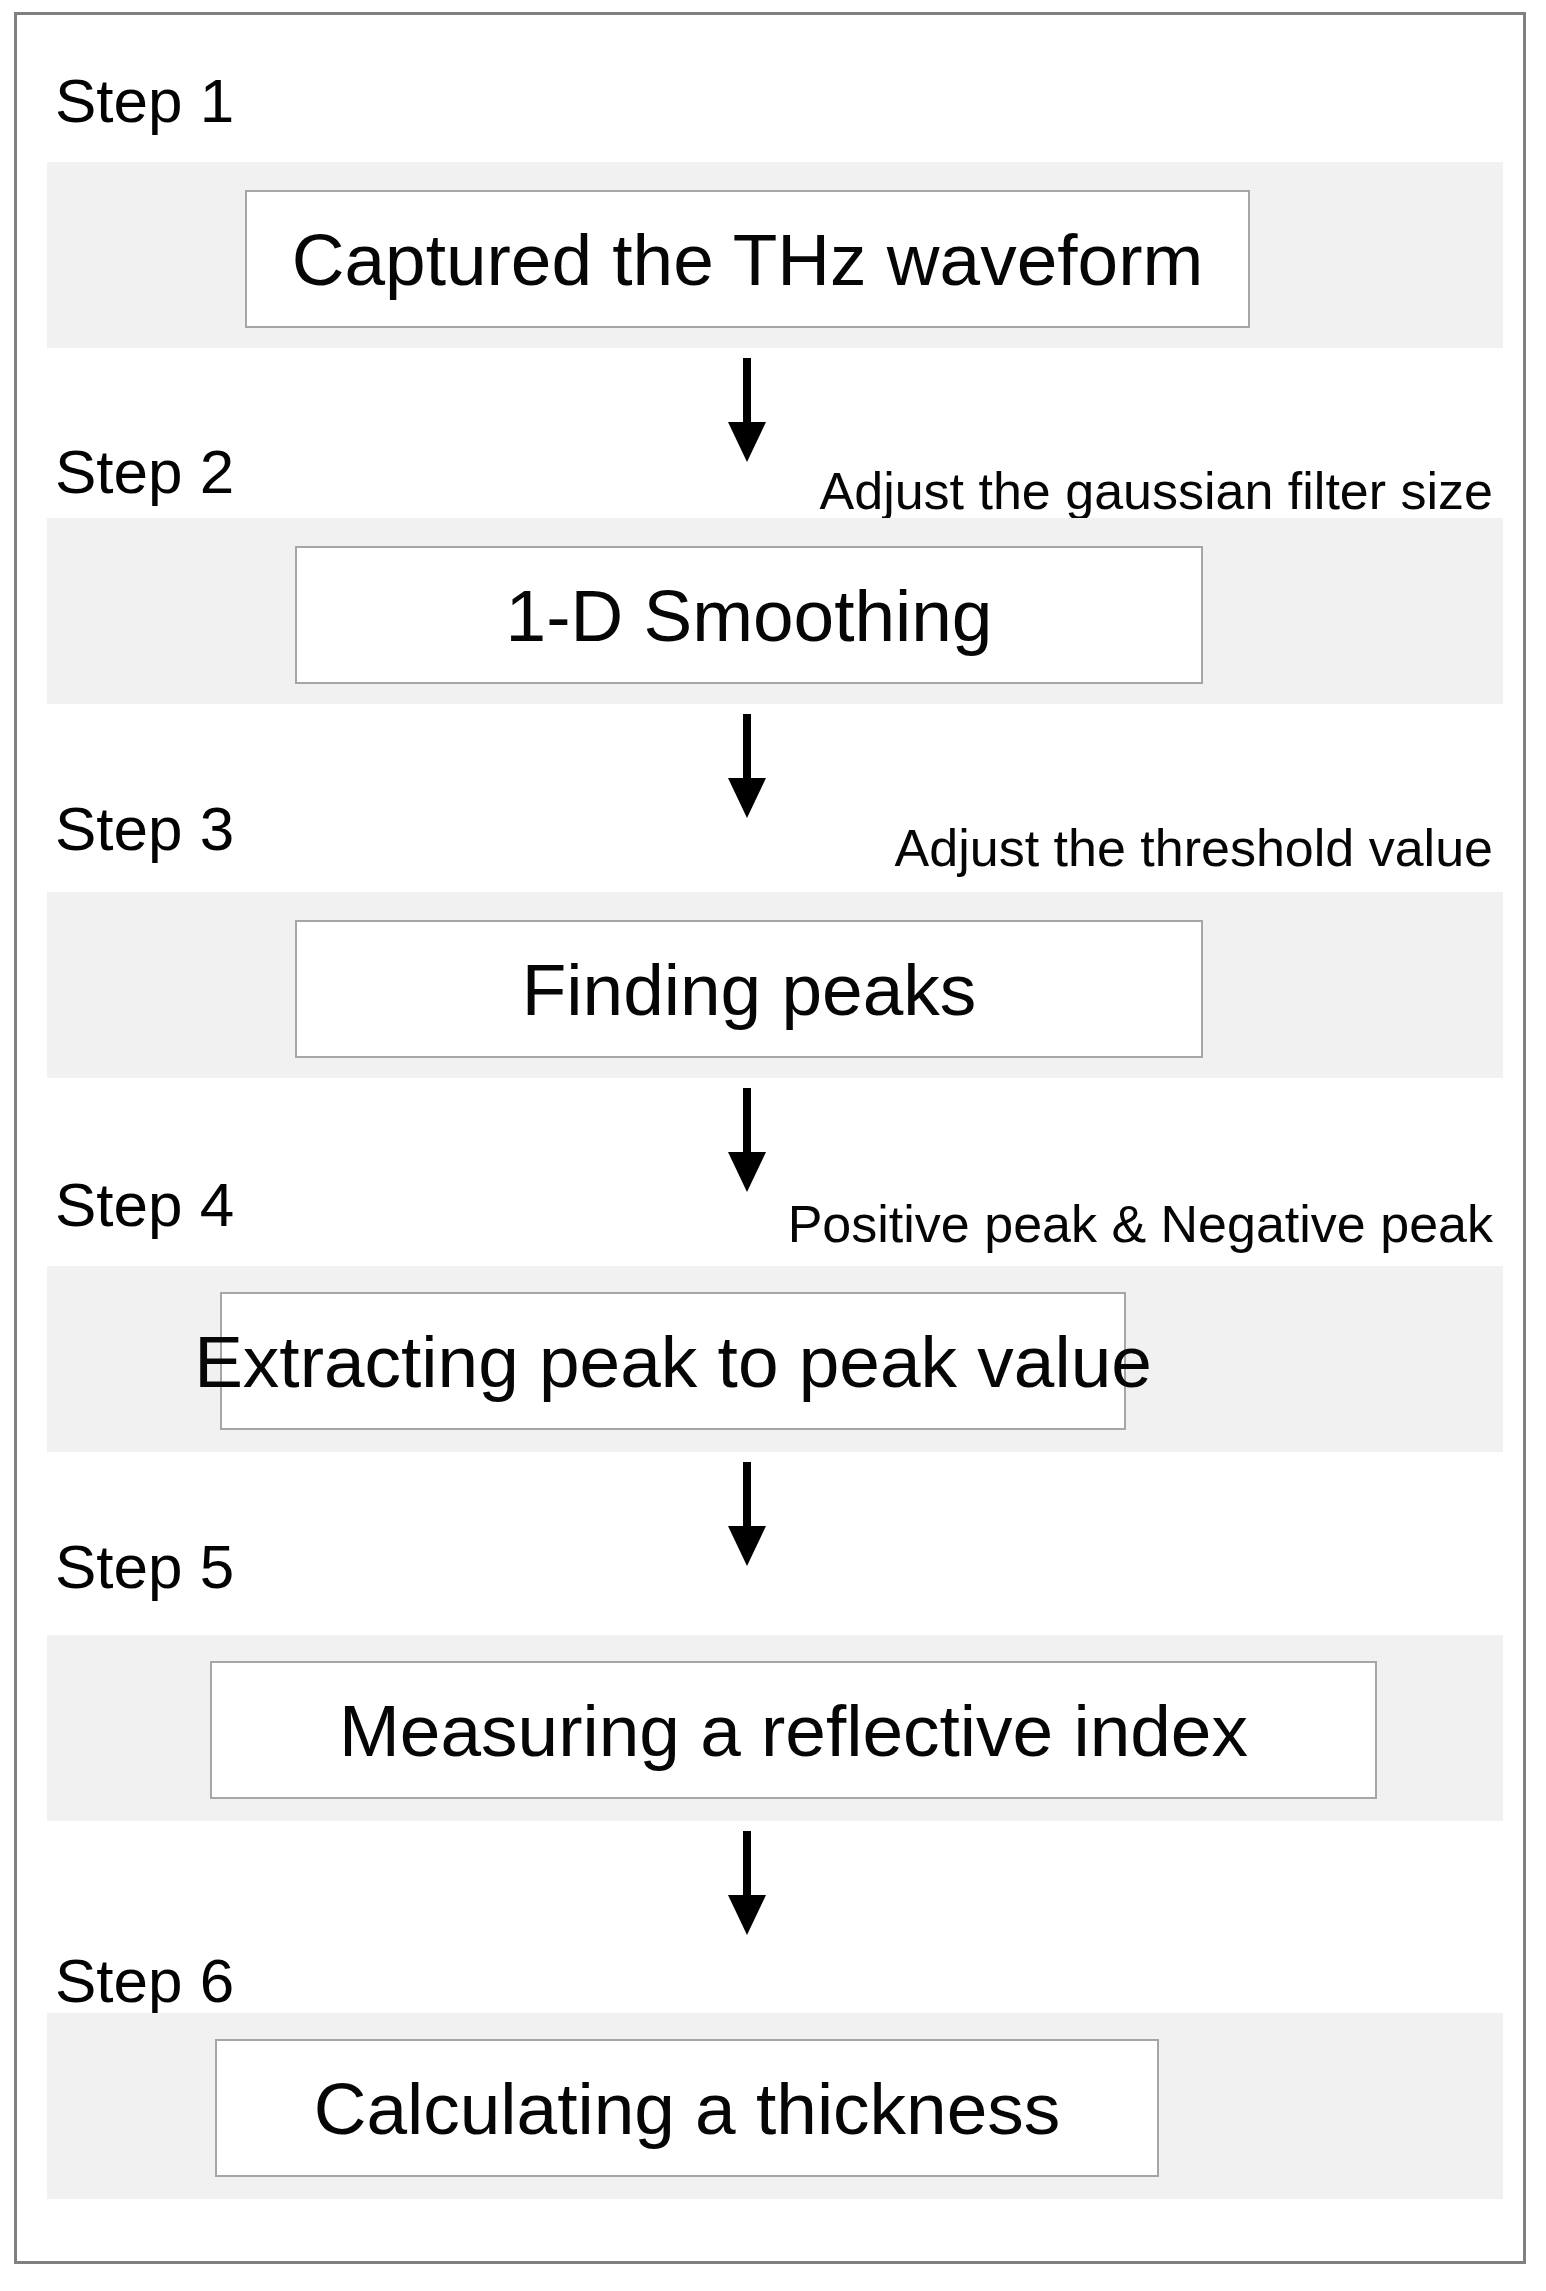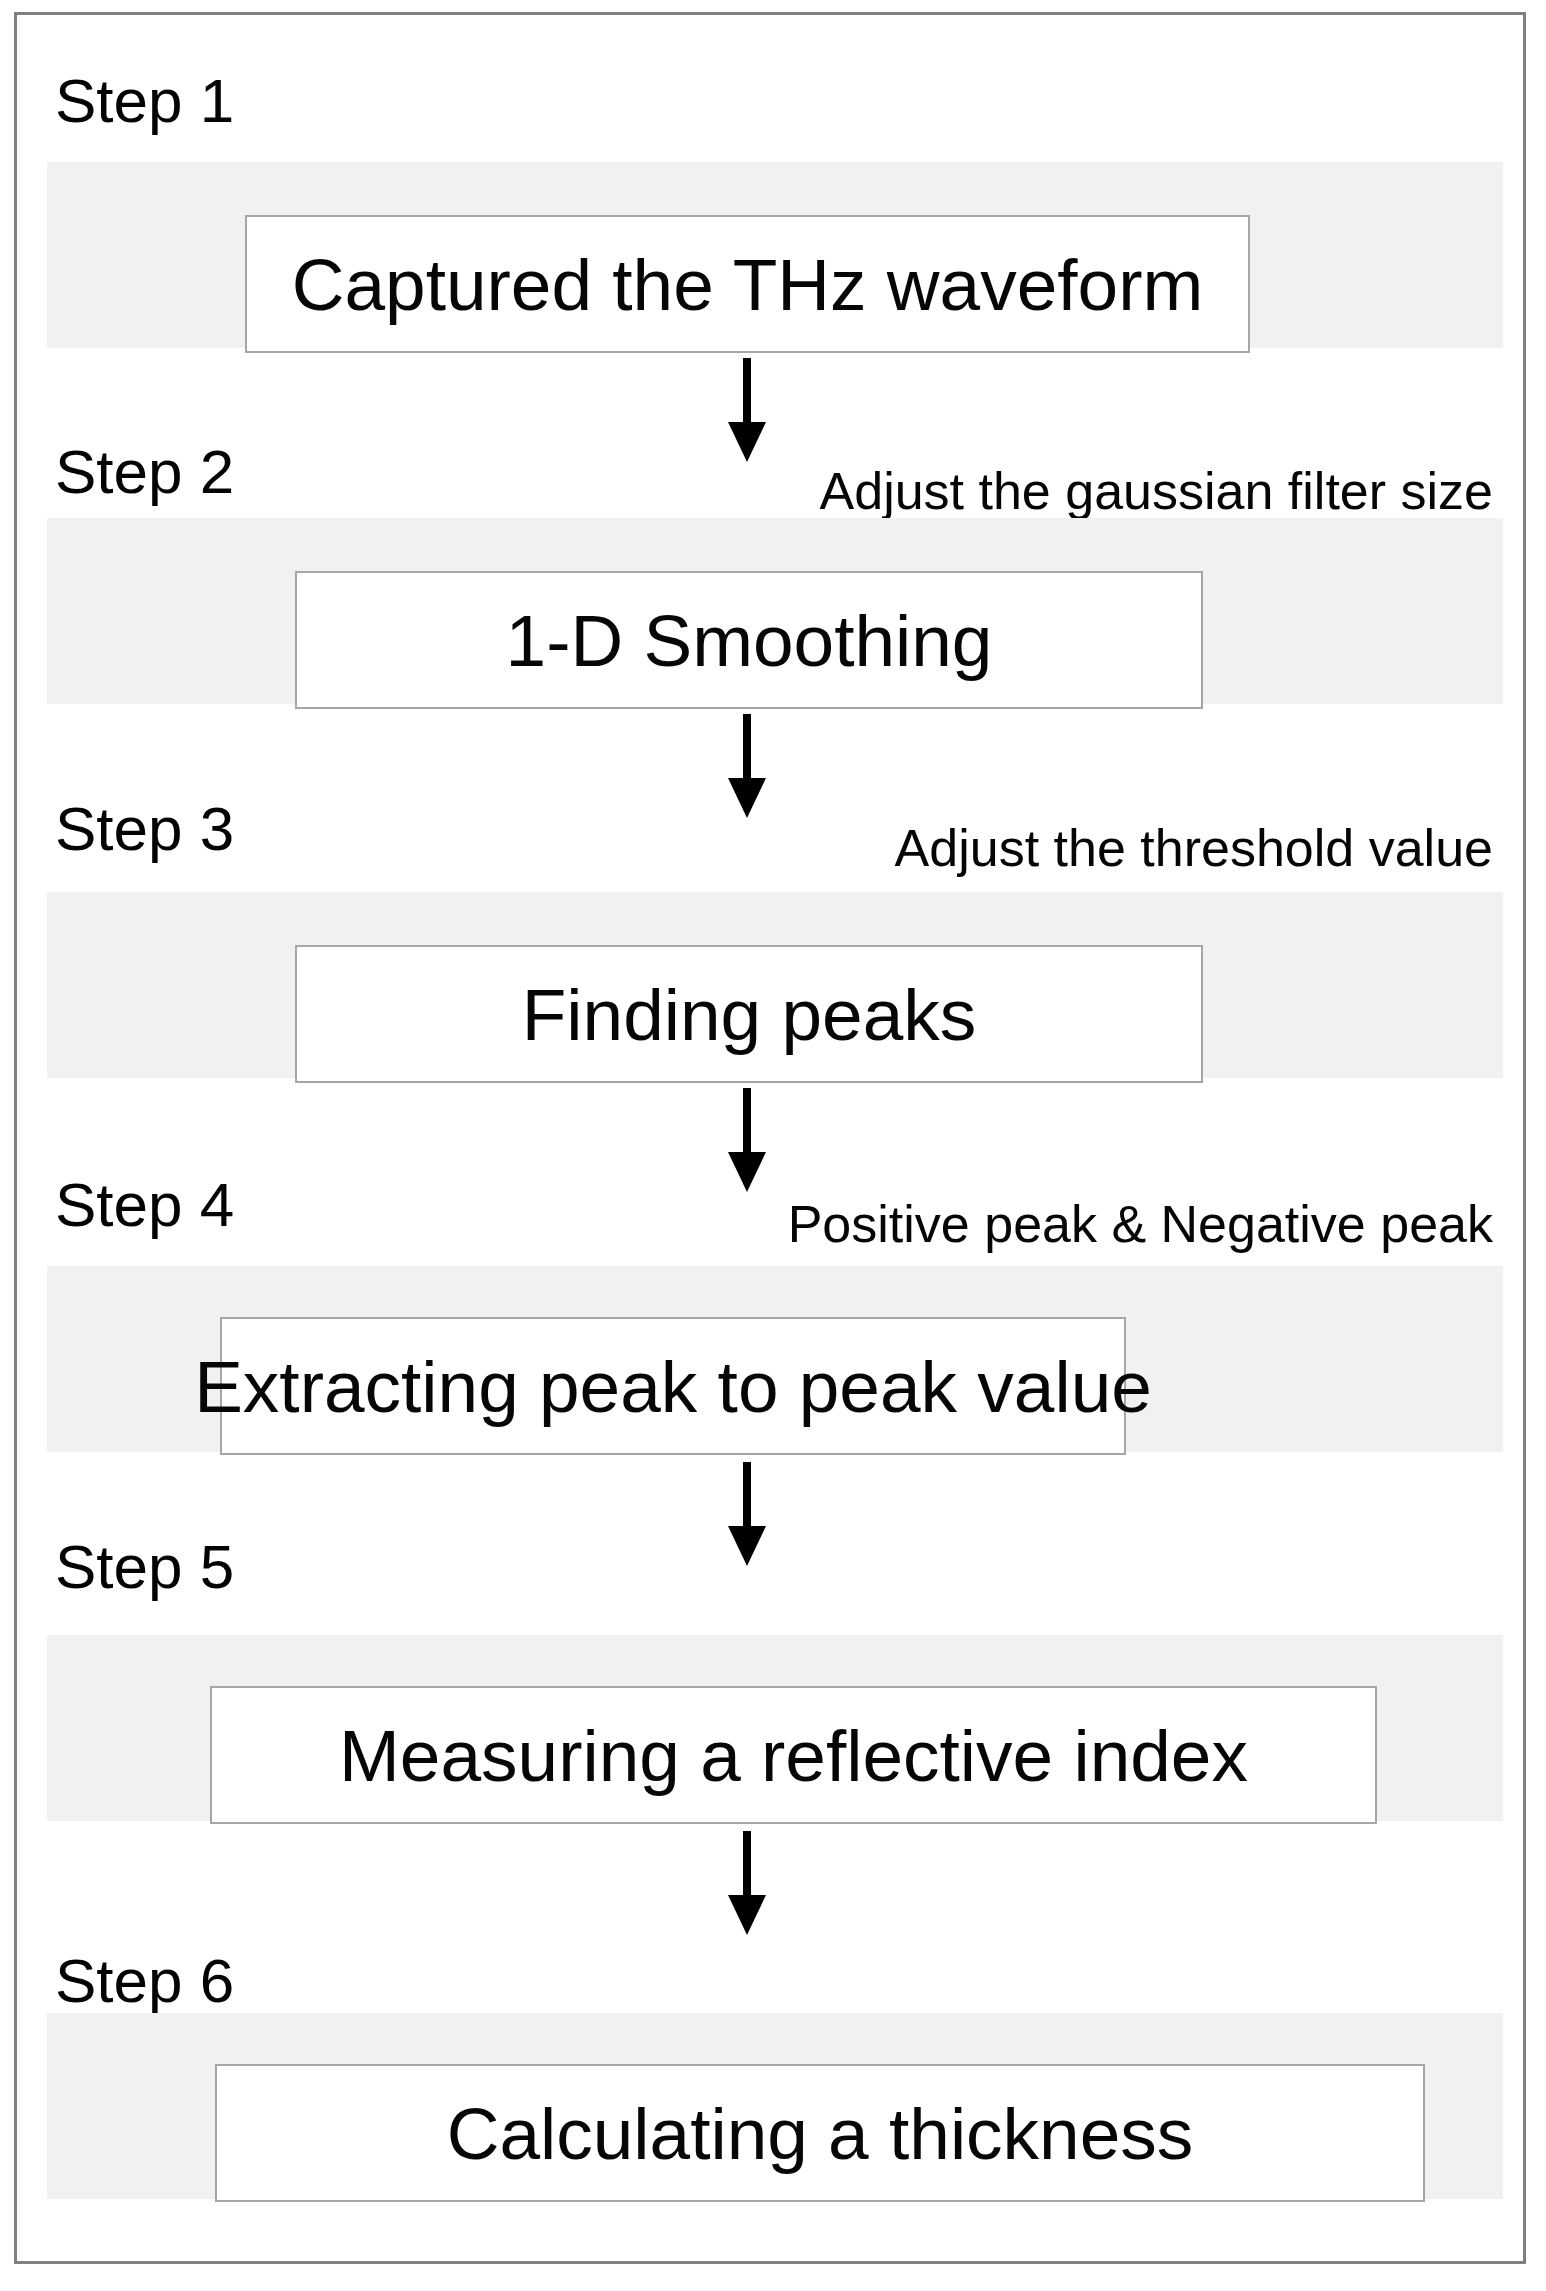--- a/index.html
+++ b/index.html
@@ -48,28 +48,27 @@
     position:absolute;
     height:138px;
     box-sizing:border-box;
     background:#ffffff;
     border:2px solid #a6a6a6;
     display:flex;align-items:center;justify-content:center;
     font-size:73px;
     line-height:1;
     white-space:nowrap;
     color:#060606;
-    margin-top:25px;
   }
   .bx1{top:190px;left:245px;width:1005px}
   .bx2{top:546px;left:295px;width:908px}
   .bx3{top:920px;left:295px;width:908px}
   .bx4{top:1292px;left:220px;width:906px}
   .bx5{top:1661px;left:210px;width:1167px}
-  .bx6{top:2039px;left:215px;width:1210px}
+  .bx6{top:2039px;left:215px;width:944px}
   .arrow{
     position:absolute;
     left:728px;
     width:38px;height:104px;
   }
   .ar1{top:358px}.ar2{top:714px}.ar3{top:1088px}.ar4{top:1462px}.ar5{top:1831px}
   .arrow-shaft{
     position:absolute;
     left:15px;top:0;
     width:8px;height:66px;

